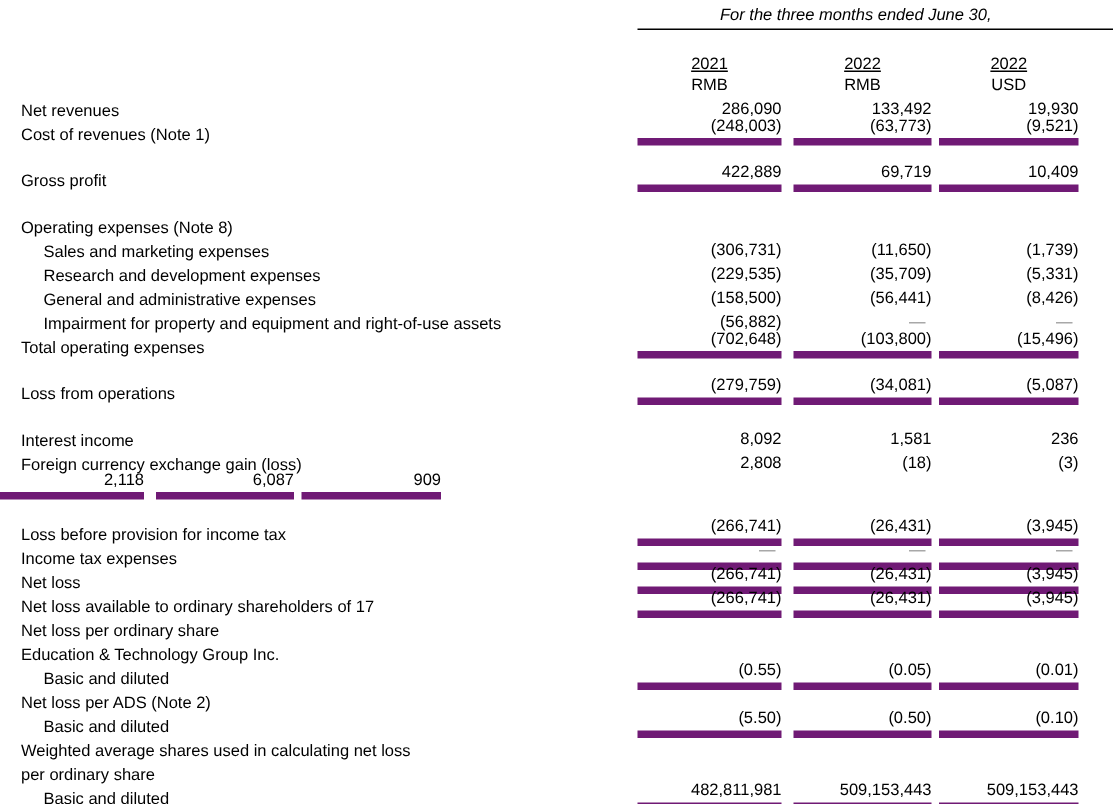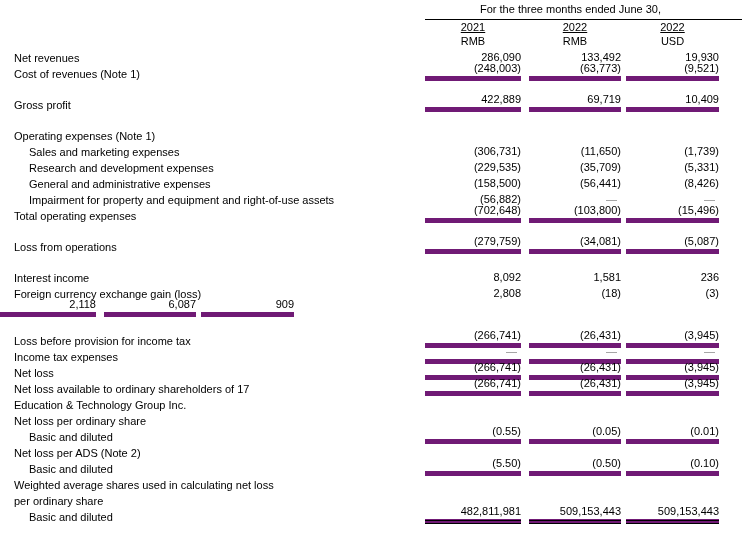--- a/index.html
+++ b/index.html
@@ -24,26 +24,26 @@
   .ru { border-bottom: 5px solid #701a75; }
   .dbl { position: relative; }
   .dbl::after {
     content: ""; position: absolute; left: 0; right: 0; bottom: -5px;
     height: 2px; border-top: 1px solid #000; border-bottom: 1px solid #000;
   }
   .dash { color: #8c8c8c; padding-right: 4px; }
   .spacer { height: 15px; }
 
   
-  .hdr-title-row { display: flex; height: 15px; align-items: flex-start; }
+  .hdr-title-row { display: flex; height: 15px; align-items: center; font-style: italic; }
   .hdr-pad { width: 425px; }
   .hdr-title { flex: 1; text-align: center; line-height: 13px; padding-right: 30px; }
   .hdr-rule { margin-left: 425px; width: 317px; border-bottom: 1px solid #000; height: 1px; }
   .hd .c { text-align: center; }
-  .years { height: 15px; }
+  .years { height: 15px; margin-top: 16px; }
   .cur { height: 14px; }
   .yr { text-decoration: underline; }
 </style>
 </head>
 <body>
 
 <div class="sheet">
 
   <div class="hdr-title-row">
     <div class="hdr-pad"></div>
@@ -81,21 +81,21 @@
   </div>
 <div class="spacer"></div>
   <div class="row">
     <div class="lbl b">Gross profit</div>
     <div class="c c1 b ru">422,889</div>
     <div class="c c2 b ru">69,719</div>
     <div class="c c3 b ru">10,409</div>
   </div>
 <div class="spacer"></div>
   <div class="row">
-    <div class="lbl b">Operating expenses (Note 1)</div>
+    <div class="lbl b">Operating expenses (Note 8)</div>
     <div class="c c1"></div>
     <div class="c c2"></div>
     <div class="c c3"></div>
   </div>
 
   <div class="row">
     <div class="lbl ind">Sales and marketing expenses</div>
     <div class="c c1">(306,731)</div>
     <div class="c c2">(11,650)</div>
     <div class="c c3">(1,739)</div>
@@ -178,28 +178,28 @@
   </div>
 
   <div class="row">
     <div class="lbl b">Net loss available to ordinary shareholders of 17</div>
     <div class="c c1 b ru">(266,741)</div>
     <div class="c c2 b ru">(26,431)</div>
     <div class="c c3 b ru">(3,945)</div>
   </div>
 
   <div class="row">
+    <div class="lbl b">Net loss per ordinary share</div>
+    <div class="c c1"></div>
+    <div class="c c2"></div>
+    <div class="c c3"></div>
+  </div>
+
+  <div class="row">
     <div class="lbl b">Education &amp; Technology Group Inc.</div>
-    <div class="c c1"></div>
-    <div class="c c2"></div>
-    <div class="c c3"></div>
-  </div>
-
-  <div class="row">
-    <div class="lbl b">Net loss per ordinary share</div>
     <div class="c c1"></div>
     <div class="c c2"></div>
     <div class="c c3"></div>
   </div>
 
   <div class="row">
     <div class="lbl ind">Basic and diluted</div>
     <div class="c c1 ru">(0.55)</div>
     <div class="c c2 ru">(0.05)</div>
     <div class="c c3 ru">(0.01)</div>

